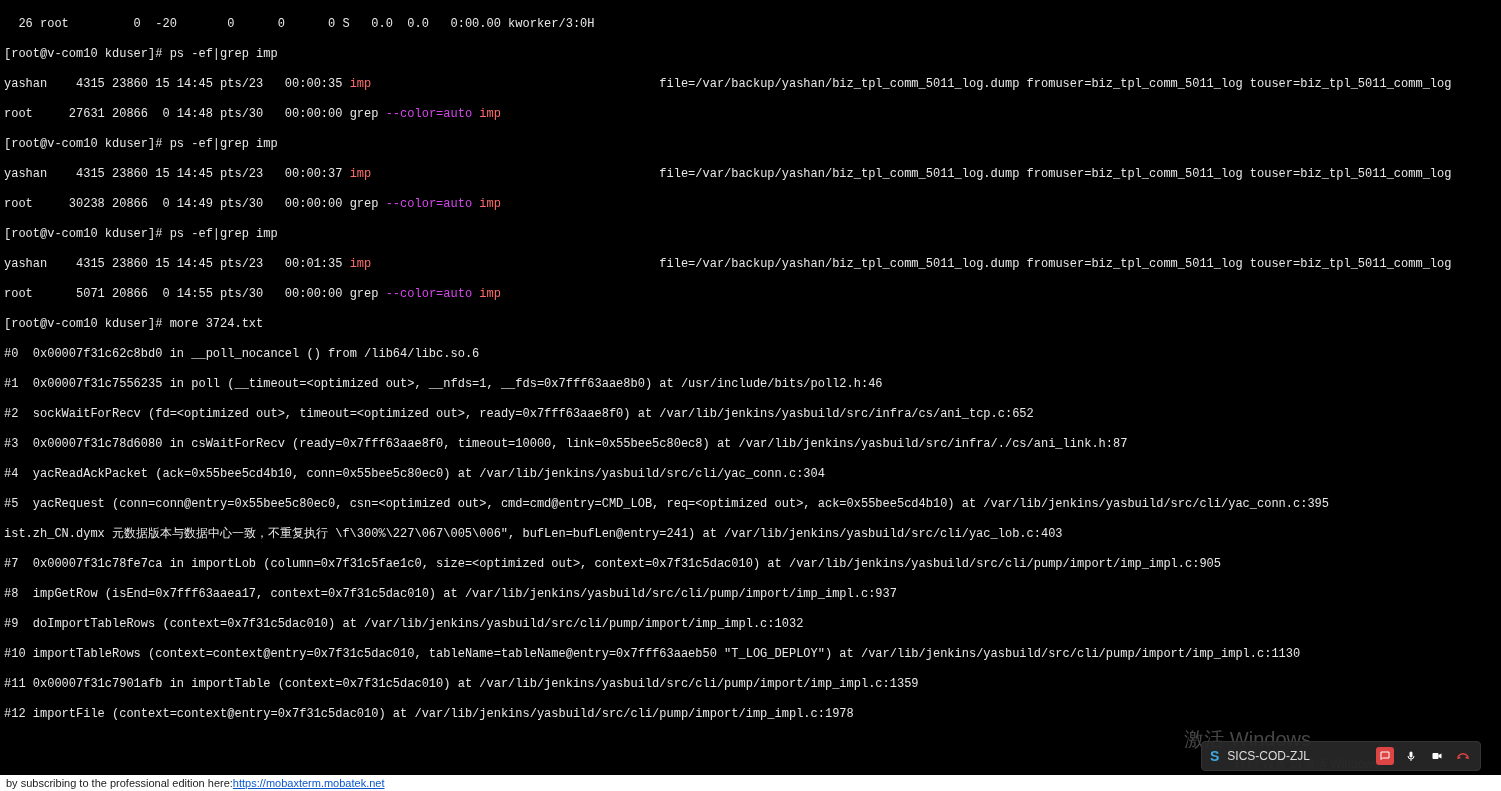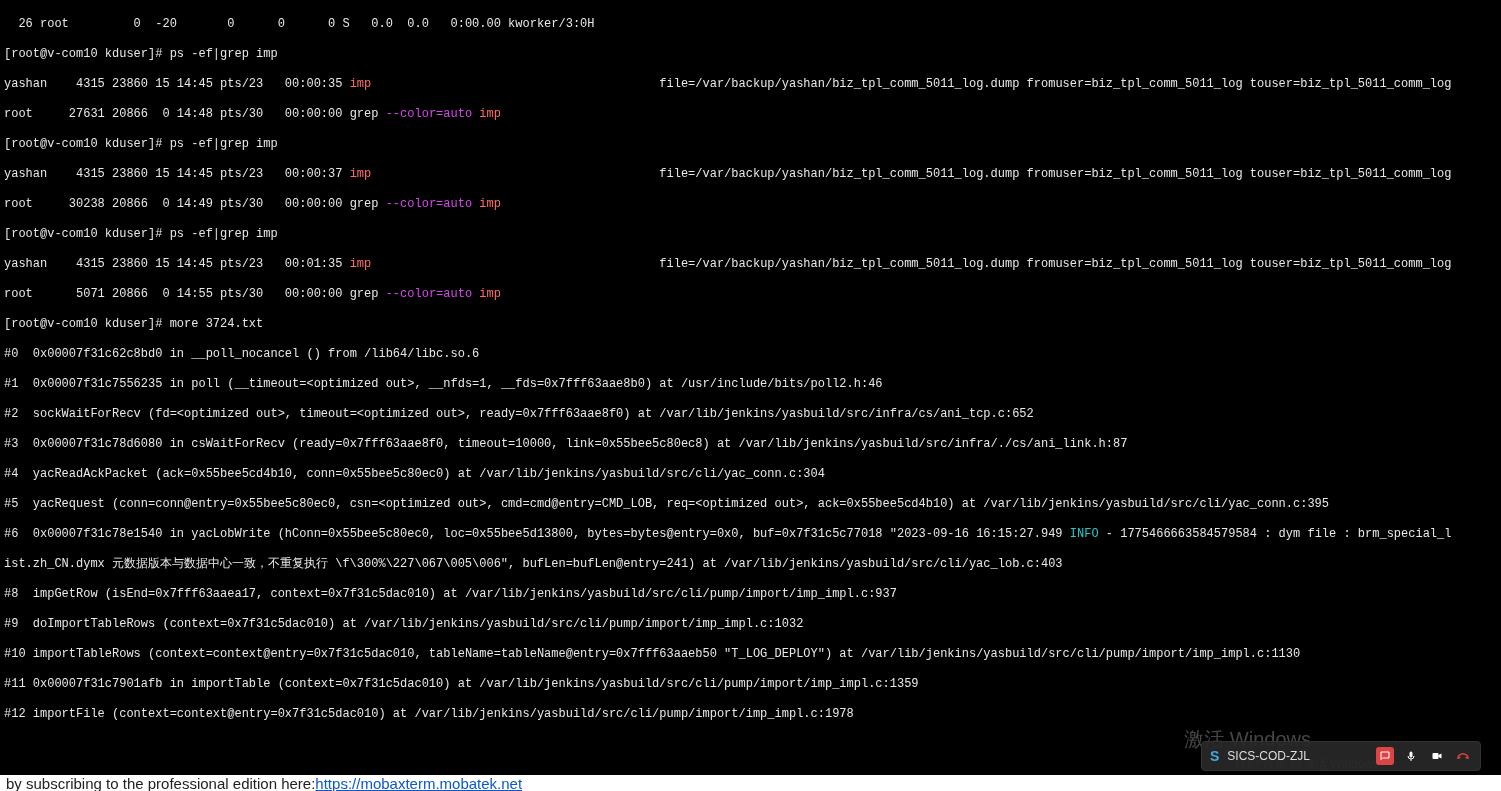--- a/index.html
+++ b/index.html
@@ -90,21 +90,21 @@
 
   .footer-bar {
     position: absolute;
     left: 0;
     right: 0;
     bottom: 0;
     height: 16px;
     background: #fff;
     color: #222;
     font-family: "Segoe UI", Tahoma, sans-serif;
-    font-size: 15px;
+    font-size: 11px;
     padding: 0 6px;
     box-sizing: border-box;
     display: flex;
     align-items: center;
     z-index: 1;
   }
   .footer-bar a { color: #0b57d0; text-decoration: underline; }
 </style>
 </head>
 <body>
@@ -120,22 +120,22 @@
 <span class="line"><span class="white">[root@v-com10 kduser]# </span><span class="white">ps -ef|grep imp</span></span>
 <span class="line"><span class="white">yashan    4315 23860 15 14:45 pts/23   00:01:35 </span><span class="brightred">imp</span><span class="white">                                        file=/var/backup/yashan/biz_tpl_comm_5011_log.dump fromuser=biz_tpl_comm_5011_log touser=biz_tpl_5011_comm_log</span></span>
 <span class="line"><span class="white">root      5071 20866  0 14:55 pts/30   00:00:00 grep </span><span class="green">--color=auto</span><span class="white"> </span><span class="brightred">imp</span></span>
 <span class="line"><span class="white">[root@v-com10 kduser]# </span><span class="white">more 3724.txt</span></span>
 <span class="line white">#0  0x00007f31c62c8bd0 in __poll_nocancel () from /lib64/libc.so.6</span>
 <span class="line white">#1  0x00007f31c7556235 in poll (__timeout=&lt;optimized out&gt;, __nfds=1, __fds=0x7fff63aae8b0) at /usr/include/bits/poll2.h:46</span>
 <span class="line white">#2  sockWaitForRecv (fd=&lt;optimized out&gt;, timeout=&lt;optimized out&gt;, ready=0x7fff63aae8f0) at /var/lib/jenkins/yasbuild/src/infra/cs/ani_tcp.c:652</span>
 <span class="line white">#3  0x00007f31c78d6080 in csWaitForRecv (ready=0x7fff63aae8f0, timeout=10000, link=0x55bee5c80ec8) at /var/lib/jenkins/yasbuild/src/infra/./cs/ani_link.h:87</span>
 <span class="line white">#4  yacReadAckPacket (ack=0x55bee5cd4b10, conn=0x55bee5c80ec0) at /var/lib/jenkins/yasbuild/src/cli/yac_conn.c:304</span>
 <span class="line white">#5  yacRequest (conn=conn@entry=0x55bee5c80ec0, csn=&lt;optimized out&gt;, cmd=cmd@entry=CMD_LOB, req=&lt;optimized out&gt;, ack=0x55bee5cd4b10) at /var/lib/jenkins/yasbuild/src/cli/yac_conn.c:395</span>
-<span class="line"><span class="white">#6  0x00007f31c78e1540 in yacLobWrite (hConn=0x55bee5c80ec0, loc=0x55bee5d13800, bytes=bytes@entry=0x0, buf=0x7f31c5c77018 "2023-09-16 16:15:27.949 </span><span class="cyan">INFO</span><span class="white"> - 1775466663584579584 : dym file : brm_special_l</span></span>
 <span class="line white">ist.zh_CN.dymx 元数据版本与数据中心一致，不重复执行 \f\300%\227\067\005\006", bufLen=bufLen@entry=241) at /var/lib/jenkins/yasbuild/src/cli/yac_lob.c:403</span>
+<span class="line white">#7  0x00007f31c78fe7ca in importLob (column=0x7f31c5fae1c0, size=&lt;optimized out&gt;, context=0x7f31c5dac010) at /var/lib/jenkins/yasbuild/src/cli/pump/import/imp_impl.c:905</span>
 <span class="line white">#8  impGetRow (isEnd=0x7fff63aaea17, context=0x7f31c5dac010) at /var/lib/jenkins/yasbuild/src/cli/pump/import/imp_impl.c:937</span>
 <span class="line white">#9  doImportTableRows (context=0x7f31c5dac010) at /var/lib/jenkins/yasbuild/src/cli/pump/import/imp_impl.c:1032</span>
 <span class="line white">#10 importTableRows (context=context@entry=0x7f31c5dac010, tableName=tableName@entry=0x7fff63aaeb50 "T_LOG_DEPLOY") at /var/lib/jenkins/yasbuild/src/cli/pump/import/imp_impl.c:1130</span>
 <span class="line white">#11 0x00007f31c7901afb in importTable (context=0x7f31c5dac010) at /var/lib/jenkins/yasbuild/src/cli/pump/import/imp_impl.c:1359</span>
 <span class="line white">#12 importFile (context=context@entry=0x7f31c5dac010) at /var/lib/jenkins/yasbuild/src/cli/pump/import/imp_impl.c:1978</span>
 
 
 
 
 

